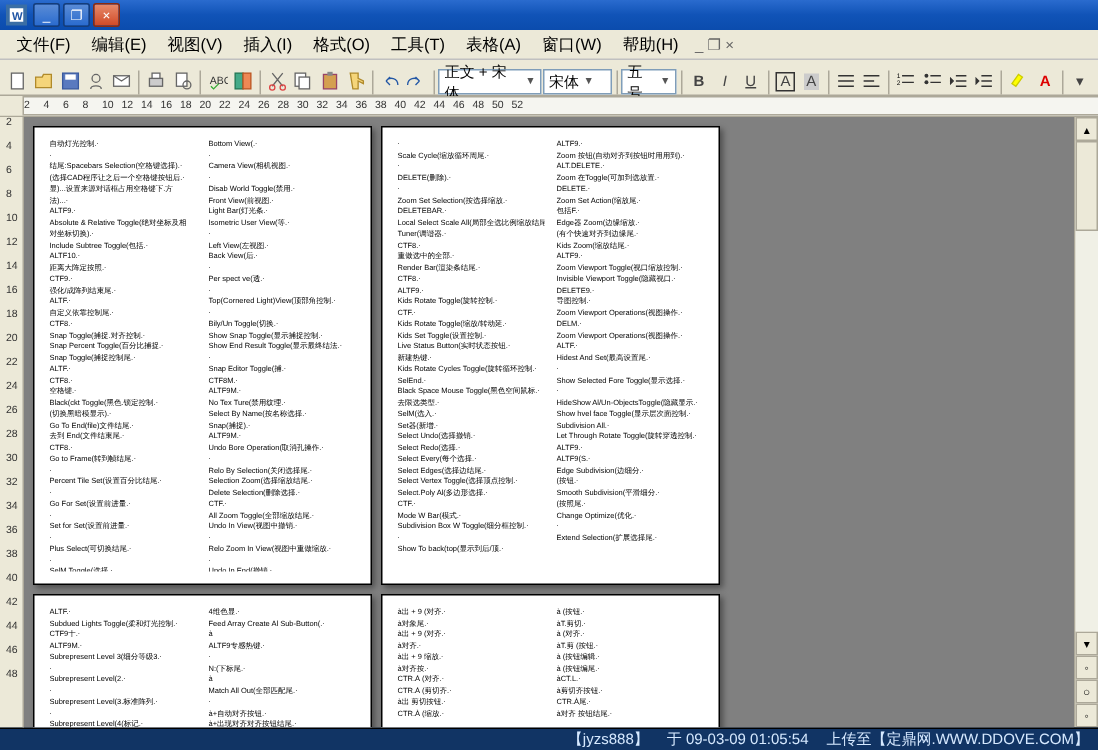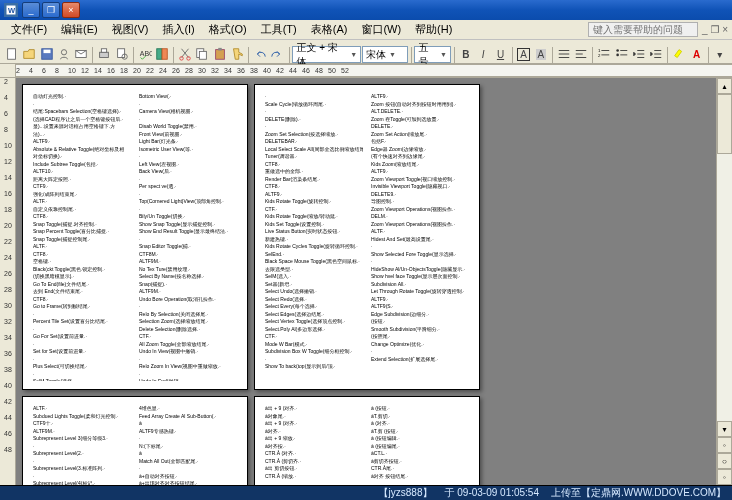--- a/index.html
+++ b/index.html
@@ -63,21 +63,20 @@
 <div class="menubar">
   <span class="menu-item">文件(F)</span>
   <span class="menu-item">编辑(E)</span>
   <span class="menu-item">视图(V)</span>
   <span class="menu-item">插入(I)</span>
   <span class="menu-item">格式(O)</span>
   <span class="menu-item">工具(T)</span>
   <span class="menu-item">表格(A)</span>
   <span class="menu-item">窗口(W)</span>
   <span class="menu-item">帮助(H)</span>
-  <input class="help-input" placeholder="键入需要帮助的问题" style="">
   <span class="mx">_ ❐ ×</span>
 </div>
 
 <div class="toolbar">
   <div class="tbtn">
       <svg viewBox="0 0 16 16">
         <rect x="3" y="2" width="9" height="12" fill="#fff" stroke="#666"></rect>
       </svg>
     </div>
   <div class="tbtn">

